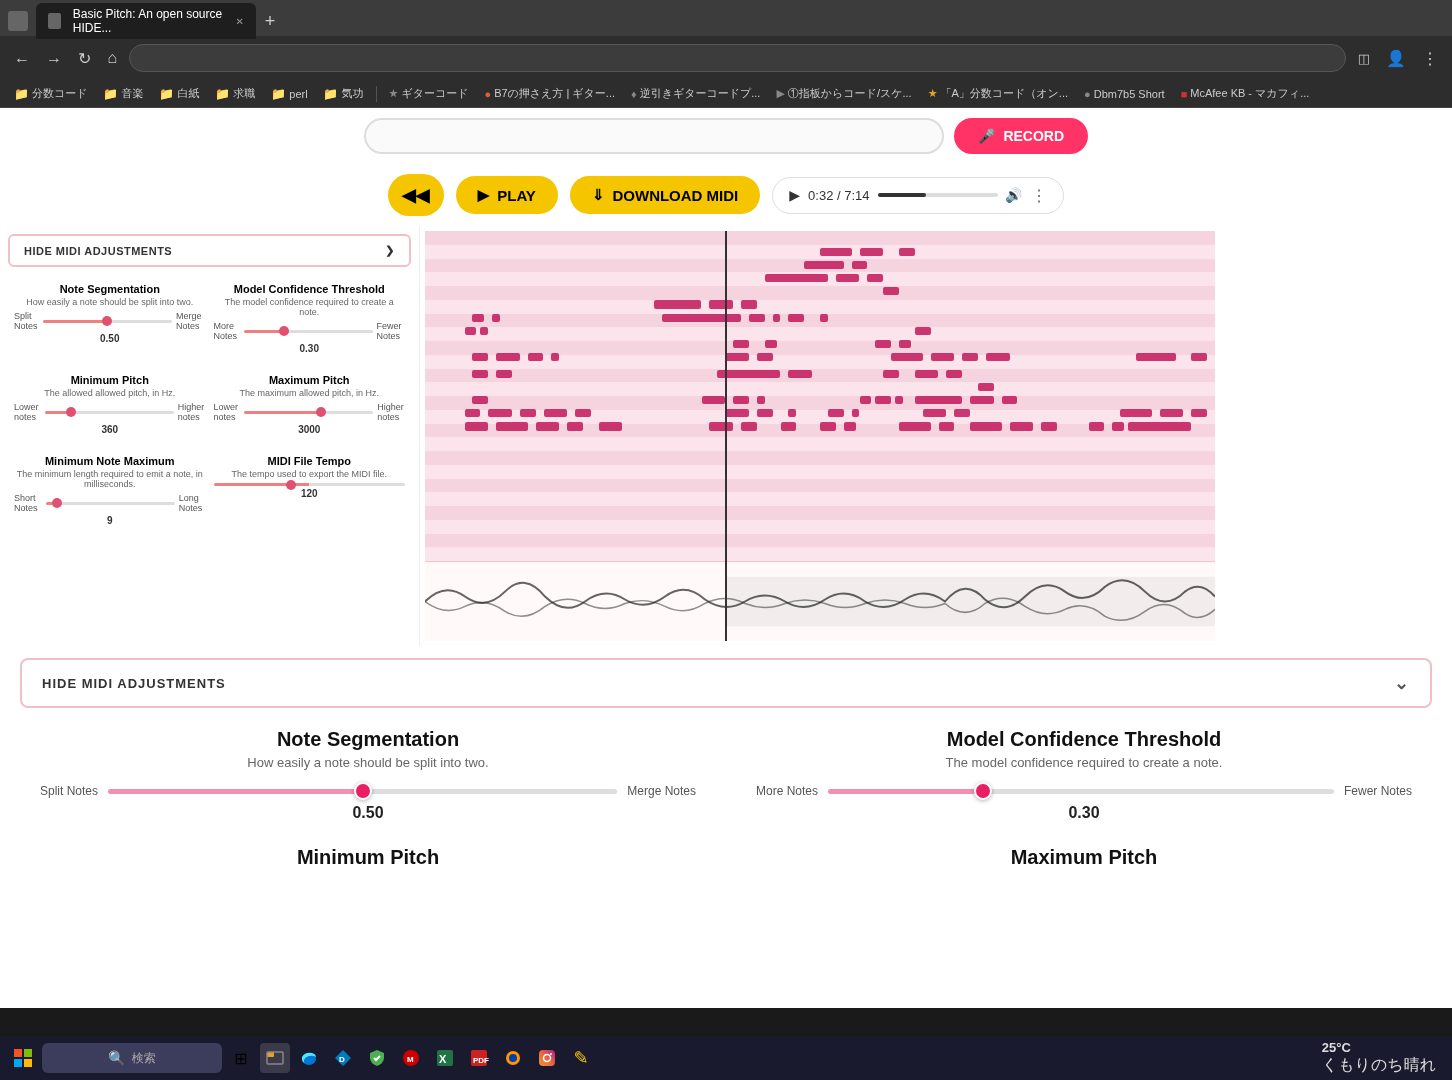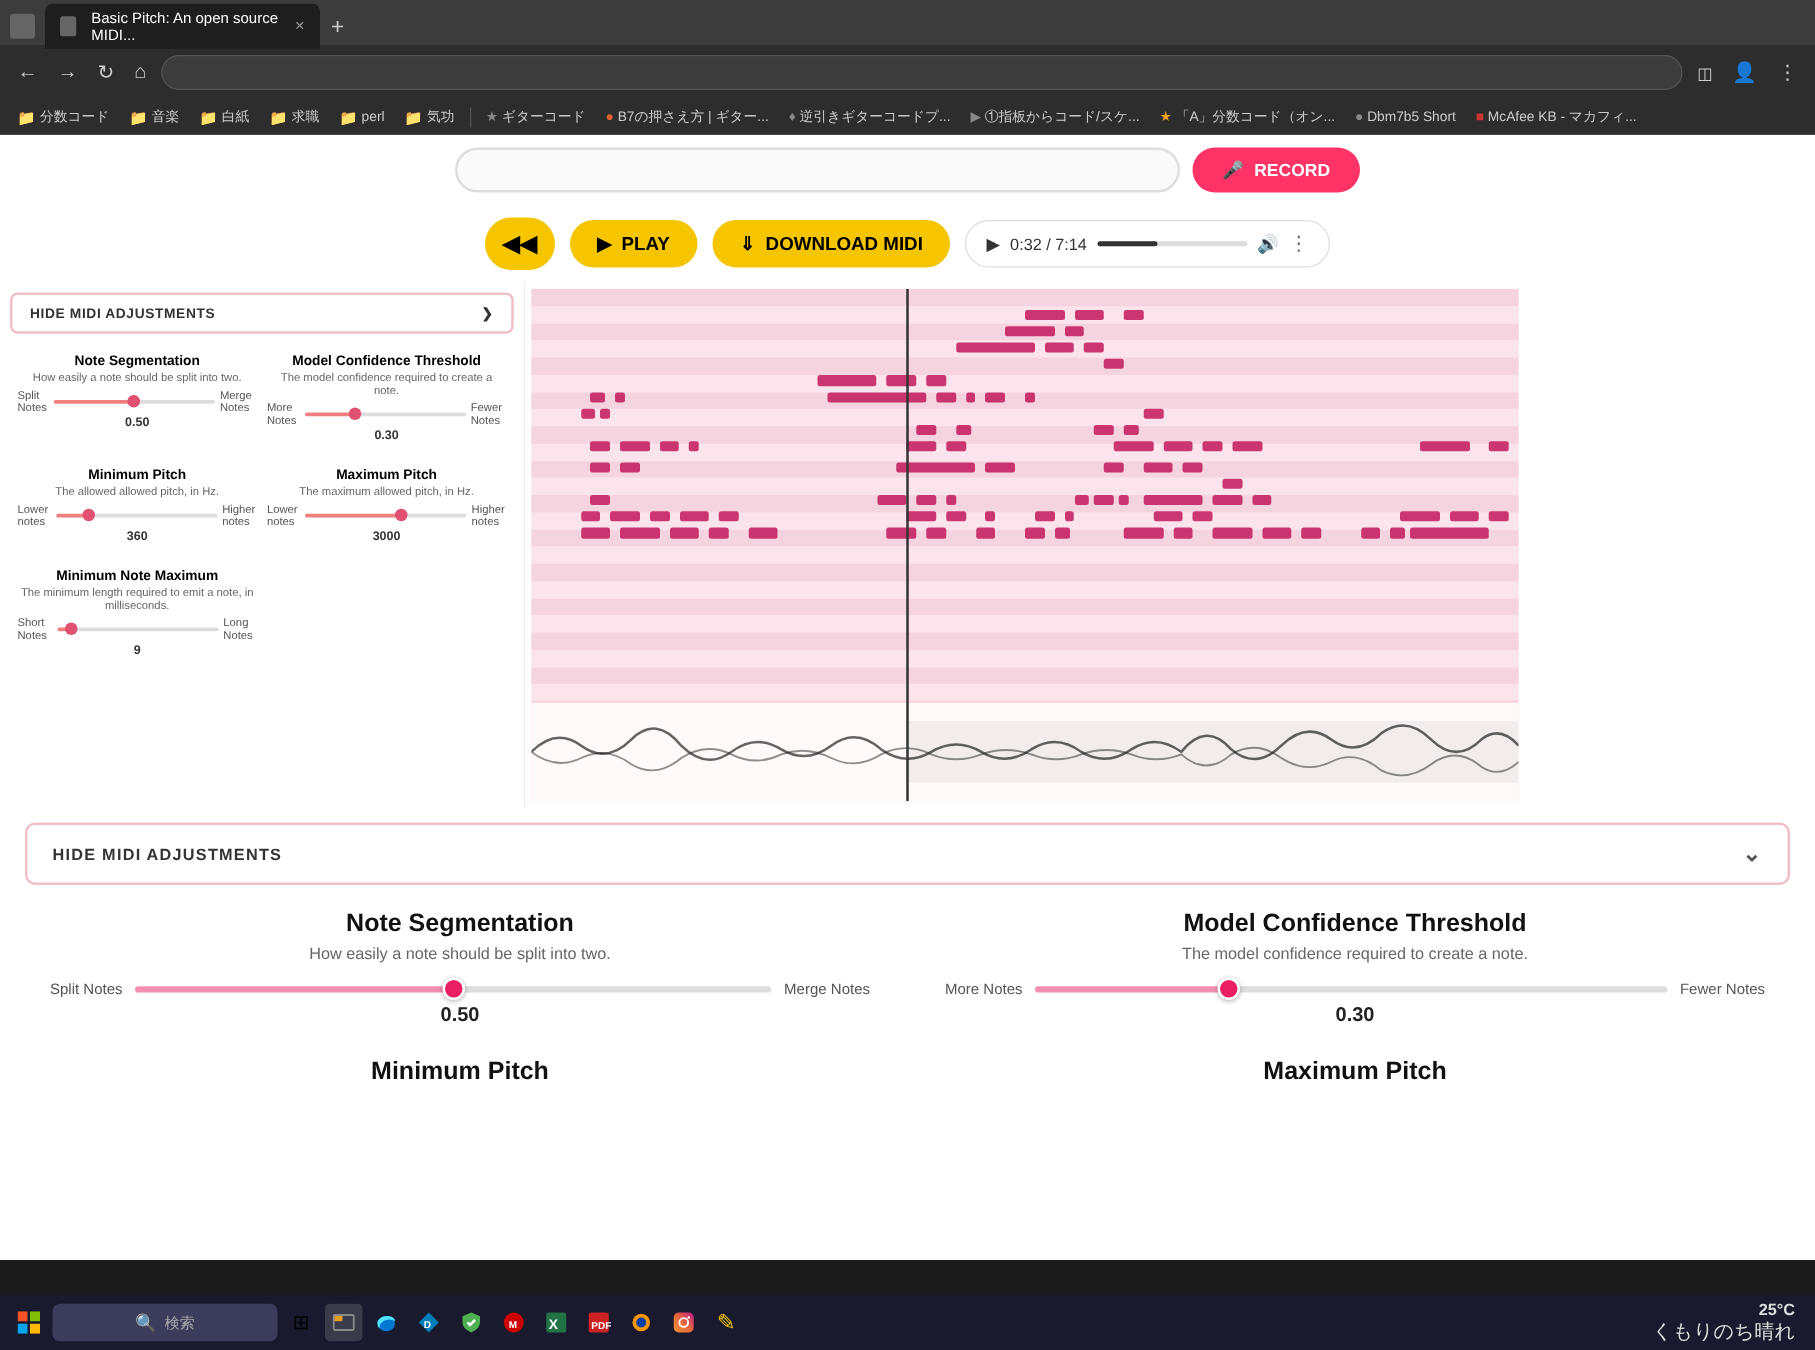--- a/index.html
+++ b/index.html
@@ -413,34 +413,34 @@
       width: 30px; height: 30px;
       display: flex; align-items: center; justify-content: center;
       border-radius: 4px;
       cursor: pointer;
       font-size: 16px;
     }
     .weather-widget {
       margin-left: auto;
       color: #ddd;
       font-size: 11px;
-      text-align: right;
+      text-align: left;
       padding-right: 8px;
     }
   </style>
 </head>
 <body>
 
 <div class="browser-chrome">
 
   <div class="tab-bar">
     <div style="width:20px;height:20px;background:#666;border-radius:3px;margin-right:8px;"></div>
     <div class="tab active">
       <div class="tab-icon"></div>
-      <span>Basic Pitch: An open source MIDI...</span>
+      <span>Basic Pitch: An open source HIDE...</span>
       <span class="tab-close">✕</span>
     </div>
     <div style="width:28px;height:28px;background:none;border:none;color:#ccc;display:flex;align-items:center;justify-content:center;font-size:18px;cursor:pointer;">+</div>
   </div>
 
   <div class="nav-bar">
     <button class="nav-btn">←</button>
     <button class="nav-btn">→</button>
     <button class="nav-btn">↻</button>
     <button class="nav-btn">⌂</button>
@@ -598,20 +598,28 @@
             <div class="ctrl-title-mini">Minimum Note Maximum</div>
             <div class="ctrl-desc-mini">The minimum length required to emit a note, in milliseconds.</div>
             <div class="slider-row-mini">
               <span>Short Notes</span>
               <input type="range" class="slider-mini" min="0" max="200" step="1" value="10" style="background: linear-gradient(to right, rgb(240, 128, 128) 0%, rgb(240, 128, 128) 5%, rgb(221, 221, 221) 5%);">
               <span>Long Notes</span>
             </div>
             <div class="slider-val-mini">9</div>
           </div>
 
+          <div class="ctrl-section-mini">
+            <div class="ctrl-title-mini">MIDI File Tempo</div>
+            <div class="ctrl-desc-mini">The tempo used to export the MIDI file.</div>
+            <div class="slider-row-mini">
+              <input type="range" class="slider-mini" min="40" max="240" step="1" value="120" style="background: linear-gradient(to right, rgb(240, 128, 128) 0%, rgb(240, 128, 128) 50%, rgb(221, 221, 221) 50%);">
+            </div>
+            <div class="slider-val-mini">120</div>
+          </div>
         </div>
       </div>
     </div>
 
     <div class="piano-roll-area">
       <div class="piano-roll">
 
         <div class="piano-roll-stripes">
           <div class="stripe dark"></div>
             <div class="stripe light"></div>

